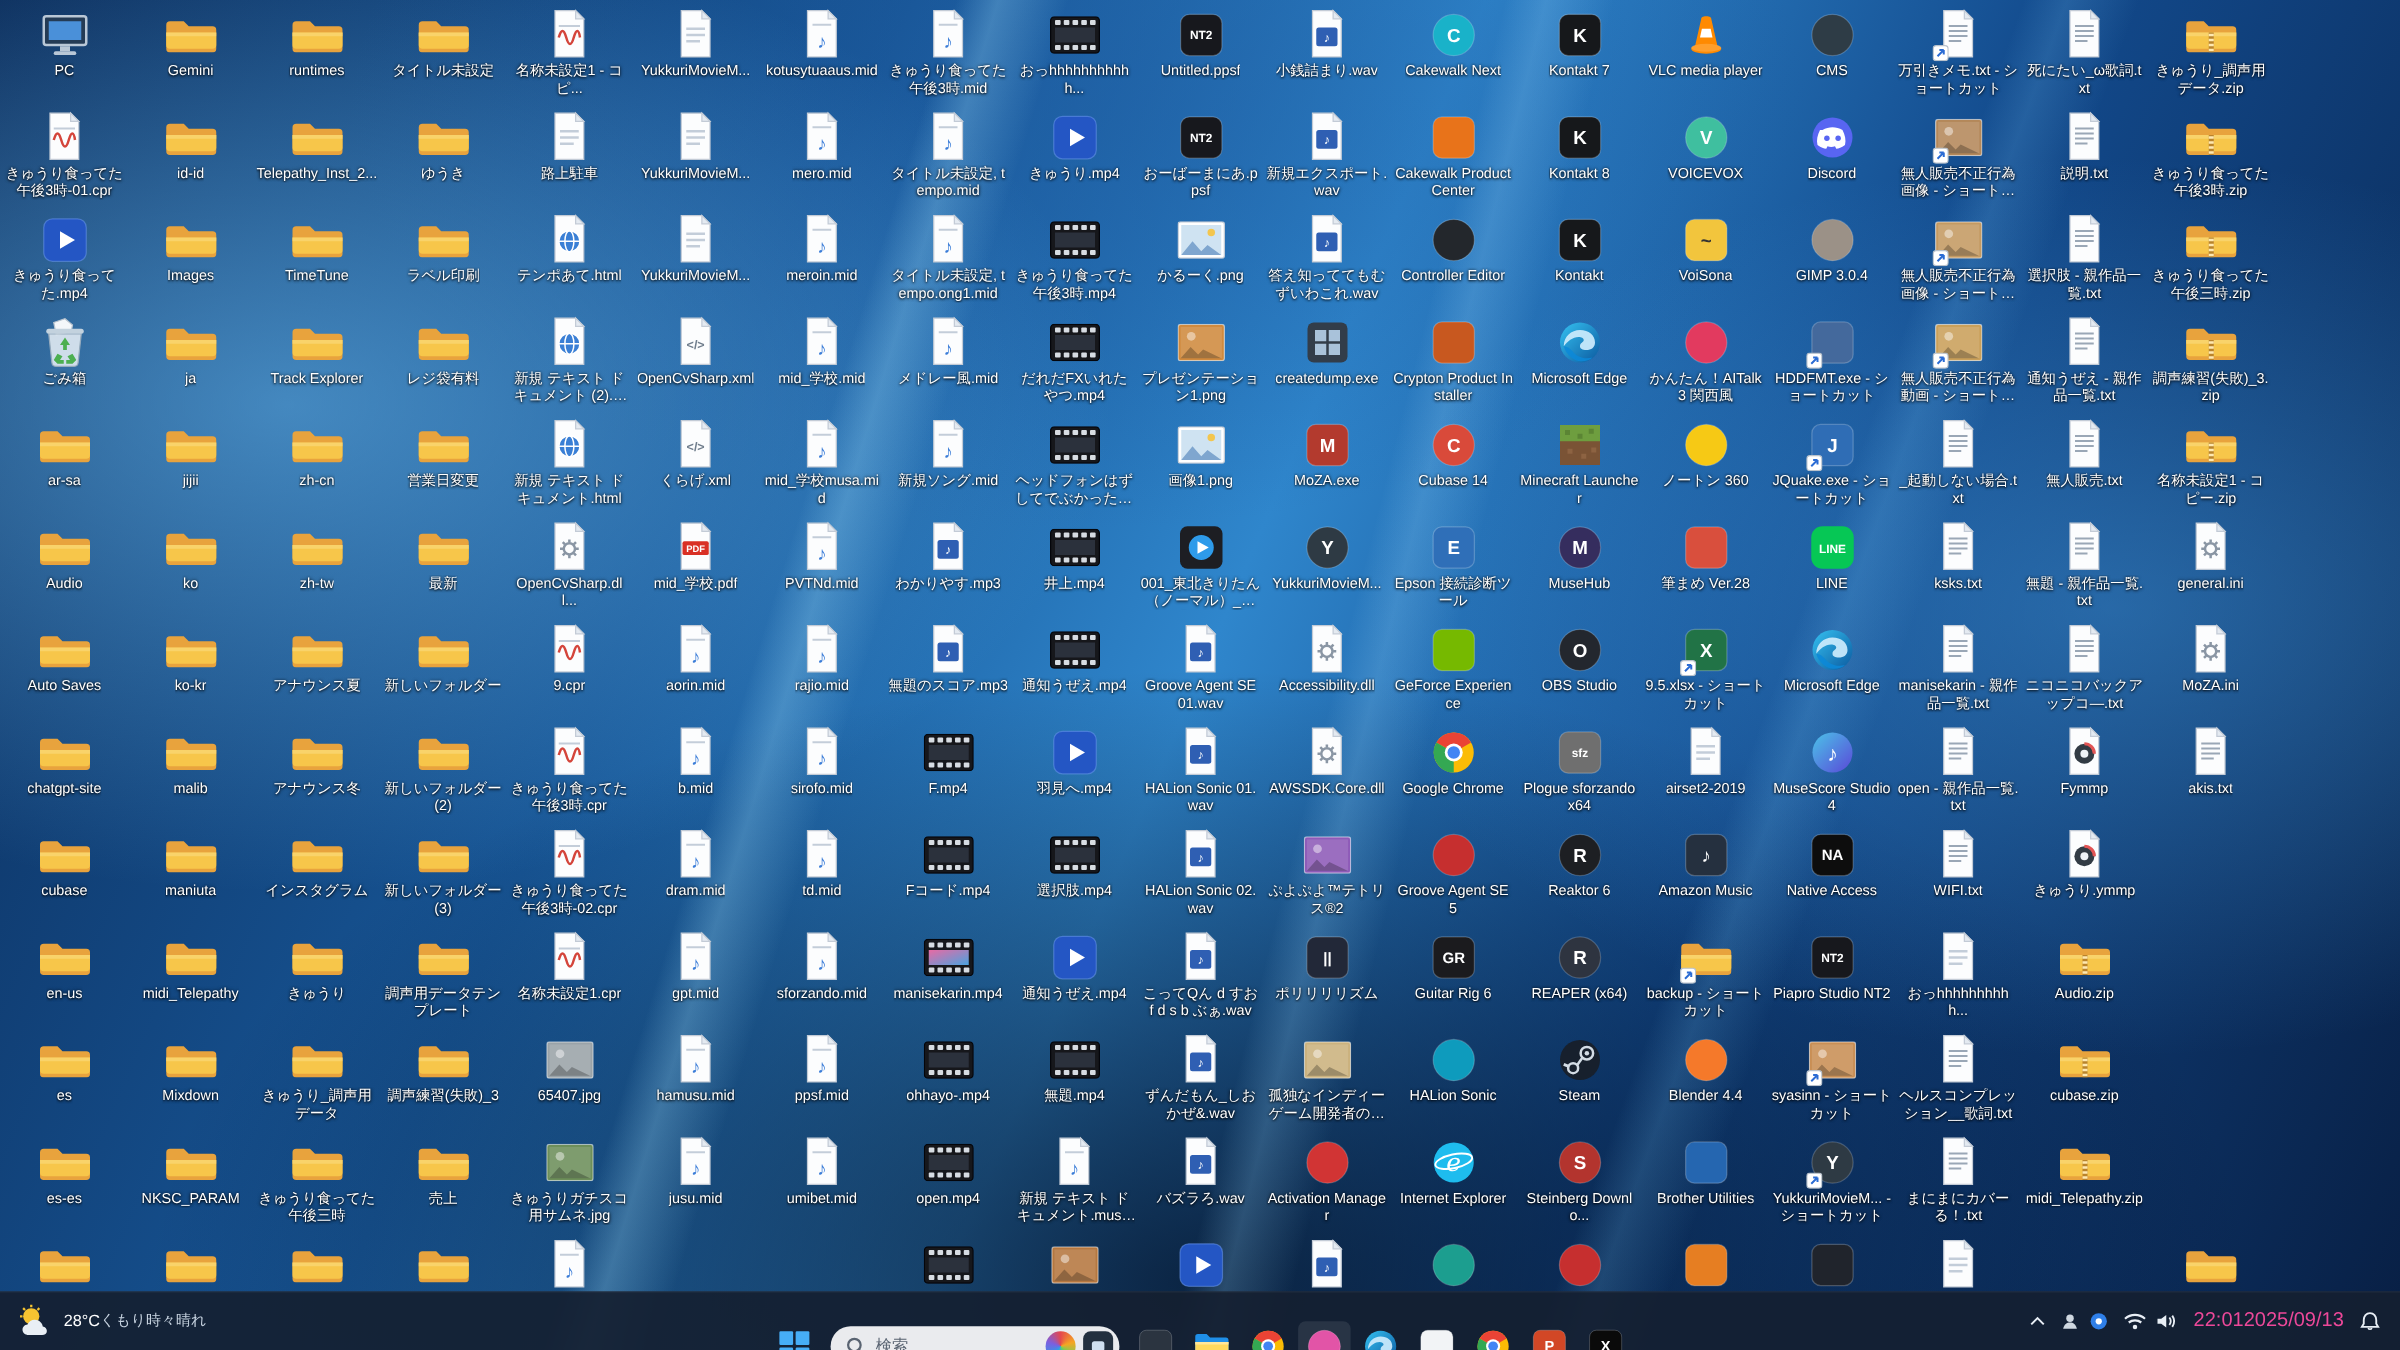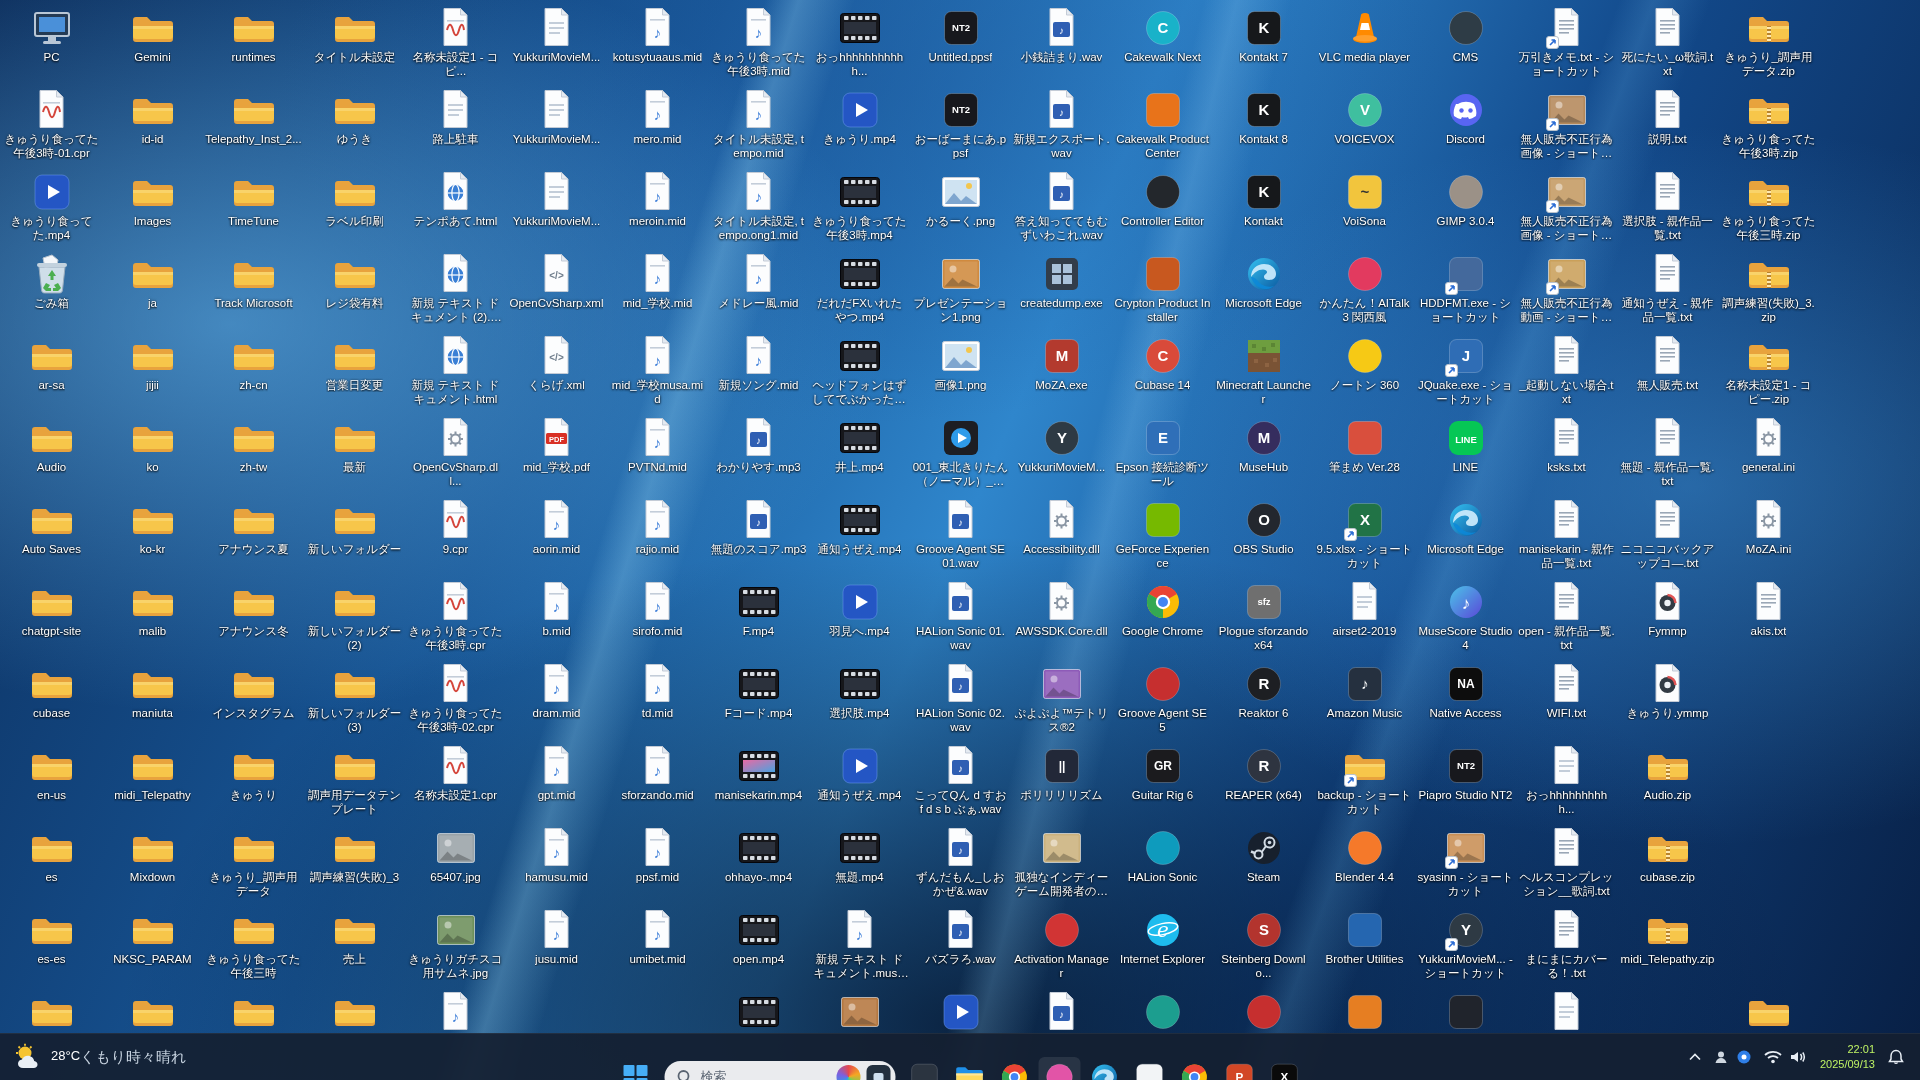--- a/index.html
+++ b/index.html
@@ -24,37 +24,37 @@
   .di .sc{position:absolute;left:2px;bottom:-1px;line-height:0;}
   .di .lbl{margin-top:2px;font-size:11.5px;line-height:1.22;color:#fff;text-align:center;max-width:97px;
     text-shadow:0 1px 2px rgba(0,0,0,.95),0 0 3px rgba(0,0,0,.7);
     display:-webkit-box;-webkit-line-clamp:2;-webkit-box-orient:vertical;overflow:hidden;word-break:break-all;}
   
   .taskbar{position:absolute;left:0;right:0;bottom:0;height:46px;background:rgba(21,31,49,.92);
     border-top:1px solid rgba(255,255,255,.06);display:flex;align-items:center;}
   .weather{position:absolute;left:6px;top:0;bottom:0;display:flex;align-items:center;gap:7px;padding:0 8px;border-radius:6px;cursor:default;}
   .w-tx{display:flex;flex-direction:row;justify-content:center;}
   .w-temp{font-size:13px;color:#fff;line-height:1.2;}
-  .w-desc{font-size:15px;color:#c6d2df;line-height:1.2;}
+  .w-desc{font-size:12px;color:#c6d2df;line-height:1.2;}
   .tb-center{position:absolute;left:50%;top:0;bottom:0;transform:translateX(-50%);display:flex;align-items:center;gap:4px;margin-top:39px;}
   .tb-btn{width:42px;height:40px;border:none;background:transparent;border-radius:6px;display:flex;align-items:center;justify-content:center;position:relative;padding:0;}
   .tb-btn.active{background:rgba(255,255,255,.09);}
   .tb-btn .ind{position:absolute;bottom:2px;left:50%;transform:translateX(-50%);width:7px;height:3px;border-radius:2px;background:#9fb6cf;}
   .tb-btn.active .ind{width:16px;background:#cfe0f0;}
   .search{height:32px;width:214px;background:rgba(245,247,249,.95);border-radius:16px;display:flex;align-items:center;gap:6px;padding:0 5px 0 12px;margin:0 4px;}
   .search input{border:none;outline:none;background:transparent;flex:1;font-size:13px;color:#30363e;font-family:inherit;min-width:0;}
   .search input::placeholder{color:#5a6472;}
   .s-tile{width:24px;height:24px;border-radius:50%;flex:0 0 auto;}
   .s-tile.color{background:conic-gradient(#e5484d,#f5a623,#6ad35a,#2f9be8,#7b5fe0,#e5484d);}
   .s-tile.dark{border-radius:6px;background:#23303f;display:flex;align-items:center;justify-content:center;}
   .s-tile.dark i{display:block;width:10px;height:8px;background:#cfe0f0;border-radius:2px;}
   .tb-apps{display:flex;align-items:center;gap:3px;}
   .tray{position:absolute;right:4px;top:0;bottom:0;display:flex;align-items:center;gap:9px;padding-right:8px;}
   .tray button{border:none;background:transparent;padding:4px;border-radius:5px;display:flex;align-items:center;gap:7px;}
-  .clock{display:flex;flex-direction:column;align-items:flex-end;justify-content:center;color:#bef264;font-size:11px;line-height:1.35;cursor:default;}
+  .clock{display:flex;flex-direction:row;align-items:flex-end;justify-content:center;color:#ec4899;font-size:16px;line-height:1.35;cursor:default;}
 </style>
 </head>
 <body>
 
 <div class="screen">
   <div class="wallpaper"></div>
   <div class="grid">
       <div class="di">
         <div class="ic">
           <svg width="40" height="36" viewBox="0 0 40 36" xmlns="http://www.w3.org/2000/svg">
@@ -720,21 +720,21 @@
         <div class="lbl">ja</div>
       </div>
       <div class="di">
         <div class="ic">
           <svg width="42" height="28" viewBox="0 0 42 28" xmlns="http://www.w3.org/2000/svg">
             <path d="M1 6c0-2 1-3 3-3h11l4 4h19c2 0 3 1 3 3v15c0 2-1 3-3 3H4c-2 0-3-1-3-3z" fill="#e8a33d"></path>
             <path d="M1 12h40v10c0 2-1 3-3 3H4c-2 0-3-1-3-3z" fill="#f7c64a"></path>
             <path d="M1 12h40v3H1z" fill="#f9d878" opacity="0.7"></path>
           </svg>
         </div>
-        <div class="lbl">Track Microsoft</div>
+        <div class="lbl">Track Explorer</div>
       </div>
       <div class="di">
         <div class="ic">
           <svg width="42" height="28" viewBox="0 0 42 28" xmlns="http://www.w3.org/2000/svg">
             <path d="M1 6c0-2 1-3 3-3h11l4 4h19c2 0 3 1 3 3v15c0 2-1 3-3 3H4c-2 0-3-1-3-3z" fill="#e8a33d"></path>
             <path d="M1 12h40v10c0 2-1 3-3 3H4c-2 0-3-1-3-3z" fill="#f7c64a"></path>
             <path d="M1 12h40v3H1z" fill="#f9d878" opacity="0.7"></path>
           </svg>
         </div>
         <div class="lbl">レジ袋有料</div>

